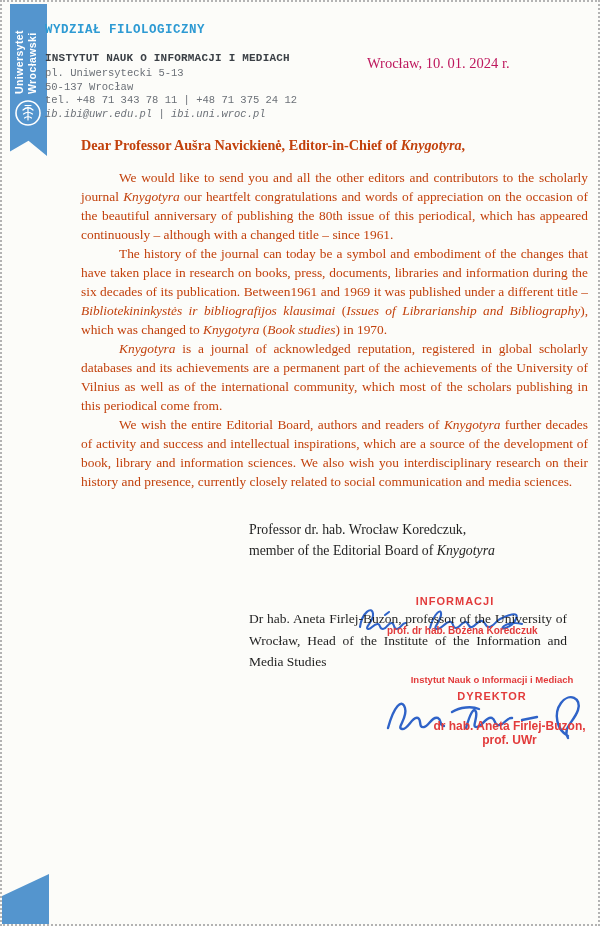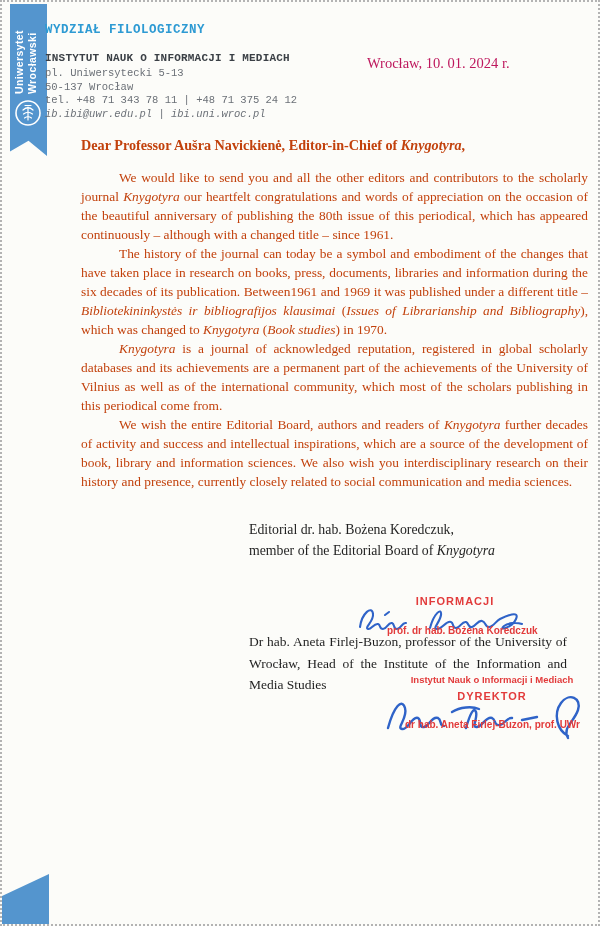--- a/index.html
+++ b/index.html
@@ -38,33 +38,33 @@
   .body-text {
     position:absolute; left:47px; top:134px; width:507px;
     font-size:13.4px; line-height:19px; text-align:justify; color:#c2410c;margin-left:32px;
   }
   .salutation { margin:0 0 13px 0; font-weight:bold; font-size:14.2px; }
   .para { margin:0; text-indent:38px; }
   .it { font-style:italic; }
   
   .sig-block1 { position:absolute; left:247px; top:517px; font-size:13.8px; line-height:21px; color:#1f1f1f; }
   .sig-block2 {
-    position:absolute; left:247px; top:629px; width:318px;
+    position:absolute; left:247px; top:606px; width:318px;
     font-size:13.5px; line-height:21.5px; text-align:justify; color:#1f1f1f;
   }
   .stamp {
     position:absolute; color:#e23b3b; font-family:"Liberation Sans", sans-serif;
     font-weight:bold; text-align:center;
   }
   .stamp1 { left:333px; top:572px; width:240px; font-size:9.3px; line-height:12px; }
   .stamp1-role { position:absolute; left:333px; top:593px; width:240px; font-size:11px; letter-spacing:1px; }
   .stamp1-name { left:385px; top:623px; font-size:10px; }
   .stamp2 { left:385px; top:672px; width:210px; font-size:9.5px; }
   .stamp2-role { position:absolute; left:385px; top:688px; width:210px; font-size:11px; letter-spacing:1px; }
-  .stamp2-name { left:403px; top:717px; font-size:10px; }
+  .stamp2-name { left:419px; top:717px; font-size:12px; }
   .handsig { position:absolute; }
   .handsig path { fill:none; stroke:#2f63c8; stroke-linecap:round; stroke-linejoin:round; }
 </style>
 </head>
 <body>
 
 <div class="page">
 
   <div class="ribbon">
     <div class="ribbon-text">
@@ -101,21 +101,21 @@
 
   <div class="body-text">
     <p class="salutation"><span>Dear Professor Aušra Navickienė, Editor-in-Chief of </span><span class="it">Knygotyra</span><span>,</span></p>
     <p class="para"><span>We would like to send you and all the other editors and contributors to the scholarly journal </span><span class="it">Knygotyra</span><span> our heartfelt congratulations and words of appreciation on the occasion of the beautiful anniversary of publishing the 80th issue of this periodical, which has appeared continuously – although with a changed title – since 1961.</span></p>
     <p class="para"><span>The history of the journal can today be a symbol and embodiment of the changes that have taken place in research on books, press, documents, libraries and information during the six decades of its publication. Between1961 and 1969 it was published under a different title – </span><span class="it">Bibliotekininkystės ir bibliografijos klausimai</span><span> (</span><span class="it">Issues of Librarianship and Bibliography</span><span>), which was changed to </span><span class="it">Knygotyra</span><span> (</span><span class="it">Book studies</span><span>) in 1970.</span></p>
     <p class="para"><span class="it">Knygotyra</span><span> is a journal of acknowledged reputation, registered in global scholarly databases and its achievements are a permanent part of the achievements of the University of Vilnius as well as of the international community, which most of the scholars publishing in this periodical come from.</span></p>
     <p class="para"><span>We wish the entire Editorial Board, authors and readers of </span><span class="it">Knygotyra</span><span> further decades of activity and success and intellectual inspirations, which are a source of the development of book, library and information sciences. We also wish you interdisciplinary research on their history and presence, currently closely related to social communication and media sciences.</span></p>
   </div>
 
   <div class="sig-block1">
-    <div>Editorial dr. hab. Bożena Koredczuk,</div>
+    <div>Professor dr. hab. Wrocław Koredczuk,</div>
     <div><span>member of the Editorial Board of </span><span class="it">Knygotyra</span></div>
   </div>
 
   <div class="stamp stamp1-role">INFORMACJI</div>
 
   <svg class="handsig" style="left:350px; top:599px;" width="178" height="34" viewBox="0 0 178 34">
     <g stroke-width="2.1">
       <path d="M8,26 C10,12 20,4 21,13 C22,20 12,27 16,28 C19,29 22,22 26,23 C29,24 27,28 31,28 C35,28 36,21 40,22 C43,23 41,28 45,28 C49,28 50,21 54,22"></path>
       <path d="M33,14 l4,-3"></path>
       <path d="M78,27 C82,12 90,6 89,14 C88,21 80,28 85,28 C91,28 94,19 99,21 C102,22 100,27 104,27 C108,27 110,20 114,21 C117,22 116,27 120,26 C124,25 126,19 130,20 C134,21 133,26 137,26 C141,26 144,20 148,18 C154,15 168,9 164,18 C160,27 146,30 152,25 C156,22 164,21 170,23"></path>

